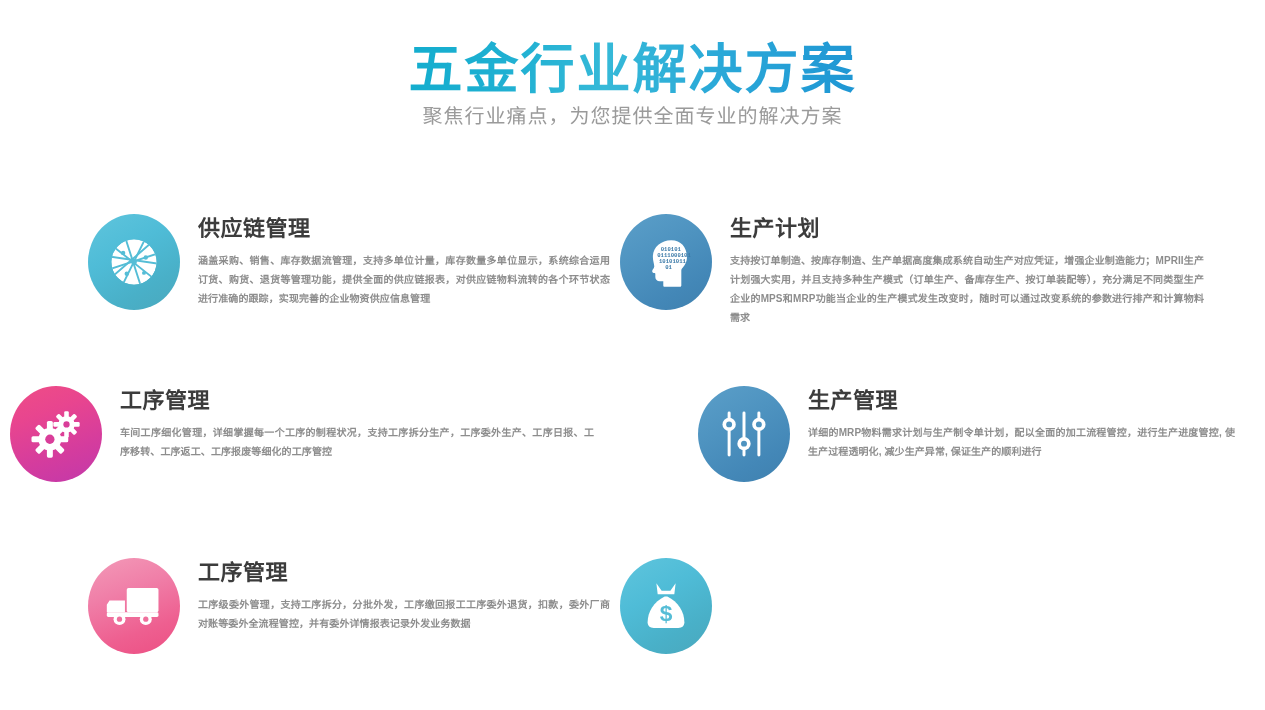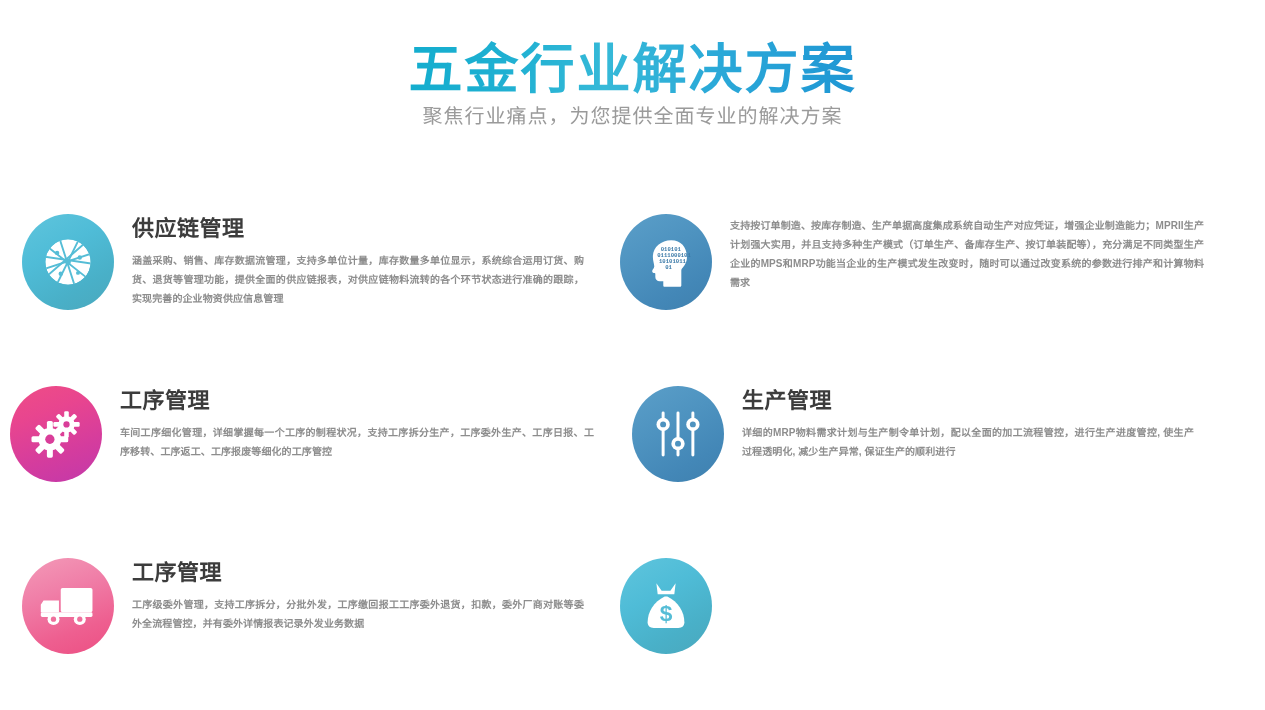--- a/index.html
+++ b/index.html
@@ -42,22 +42,23 @@
     position:absolute;
     left:0; top:196px;
     width:1265px;
     display:grid;
     grid-template-columns:610px 625px;
     grid-template-rows:172px 172px 172px;
   }
   .card {
     display:flex;
     align-items:flex-start;
-    padding-left:22px;
+    padding-left:76px;
     padding-top:14px;
+    margin-left:12px;
   }
   .card.right { padding-left:650px; padding-left:0; margin-left:10px; }
 
   .icon-wrap {
     flex:0 0 auto;
     width:92px; height:96px;
     border-radius:50%;
     display:flex; align-items:center; justify-content:center;
     margin-top:4px;
   }
@@ -140,20 +141,21 @@
           <path fill="#ffffff" d="M38 7c-12 0-21 8.2-21 19 0 5 1.6 8.2 1.6 11.2 0 2.1-2.4 3.6-2.4 5.3 0 1.5 1.5 2 2.8 2.2.6.1.8.4.8 1.1v3.3c0 2.9 2.1 4.9 5 4.9h4.1v4.9c0 .8.6 1.4 1.4 1.4H48c.9 0 1.5-.7 1.5-1.5V42c0-1.6.6-2.4 1.8-3.6 2.8-2.9 4.7-7.3 4.7-12C56 15.6 49.6 7 38 7z"></path>
           <g fill="#3b7aa8" font-family="'Liberation Mono','DejaVu Sans Mono',monospace" font-size="6.4" font-weight="bold">
             <text x="26" y="19">010101</text>
             <text x="22" y="26">0111000101</text>
             <text x="24" y="33">10101011</text>
             <text x="31" y="40">01</text>
           </g>
         </svg>
       </div>
       <div class="card-body">
+        <div class="card-title">生产计划</div>
         <div class="card-desc">支持按订单制造、按库存制造、生产单据高度集成系统自动生产对应凭证，增强企业制造能力；MPRII生产计划强大实用，并且支持多种生产模式（订单生产、备库存生产、按订单装配等），充分满足不同类型生产企业的MPS和MRP功能当企业的生产模式发生改变时，随时可以通过改变系统的参数进行排产和计算物料需求</div>
       </div>
     </div>
 
     <div class="card right">
       <div class="icon-wrap g-pink">
         <svg width="56" height="56" viewBox="0 0 64 64" aria-hidden="true">
 
           <g fill="#ffffff" transform="translate(44,21)">
             <g>

